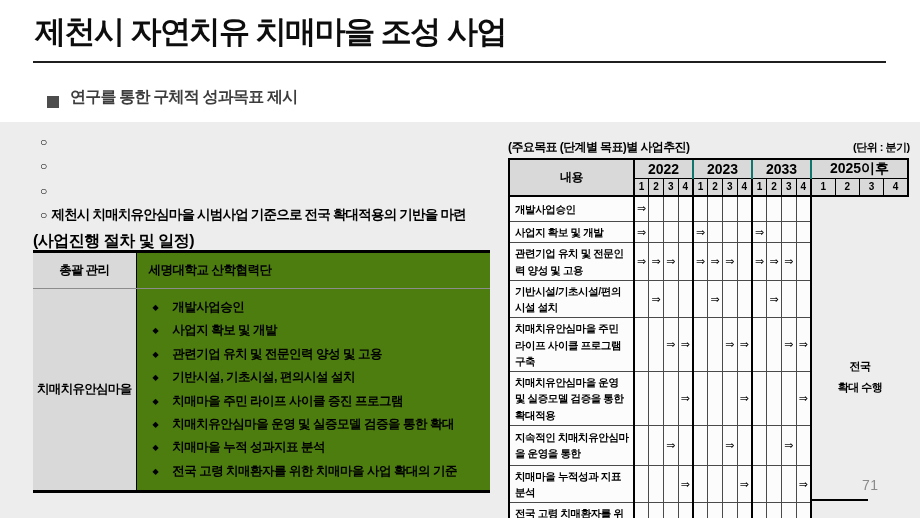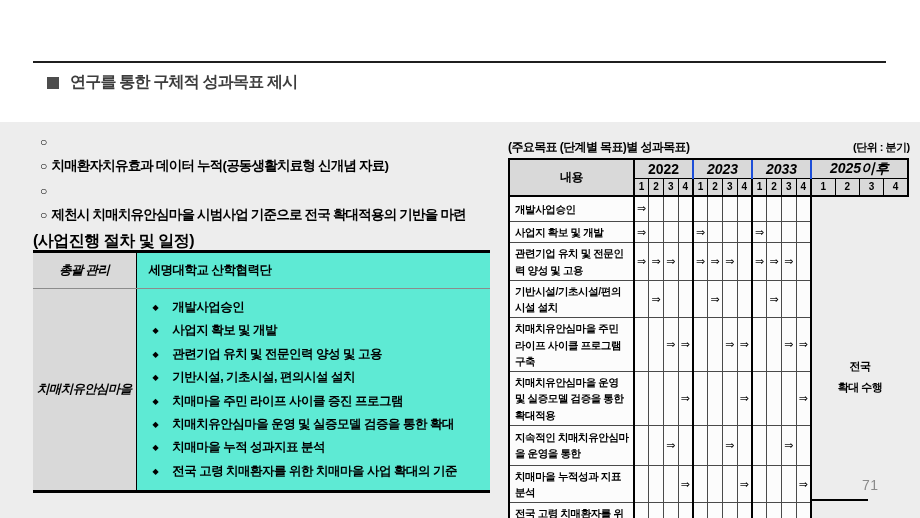--- a/index.html
+++ b/index.html
@@ -4,58 +4,58 @@
 <style>
   * { margin:0; padding:0; box-sizing:border-box; }
   html,body { width:920px; height:518px; }
   body { font-family:"Liberation Sans","DejaVu Sans",sans-serif; background:#ffffff; position:relative; overflow:hidden; }
 
   .slide { position:absolute; inset:0; background:#ffffff; }
 
   
   .title { position:absolute; left:35px; top:11px; font-size:31px; font-weight:800; color:#0d0d0d; letter-spacing:-1.5px; white-space:nowrap; }
   .title-rule { position:absolute; left:33px; top:61px; width:853px; height:2px; background:#1f1f1f; }
-  .subtitle { position:absolute; left:47px; top:72px; display:flex; align-items:center; gap:11px; }
+  .subtitle { position:absolute; left:47px; top:87px; display:flex; align-items:flex-end; gap:11px; }
   .subtitle .sq { width:12px; height:12px; background:#4d4d4d; flex:0 0 auto; }
   .subtitle .st { font-size:16px; font-weight:800; color:#3d3d3d; letter-spacing:-0.8px; white-space:nowrap; }
 
   
   .band { position:absolute; left:0; top:122px; width:920px; height:396px; background:#ededed; }
 
   
   .goals { position:absolute; left:40px; top:8px; list-style:none; }
   .goals li { display:flex; align-items:flex-start; line-height:24.4px; font-size:13.5px; font-weight:800; color:#000; letter-spacing:-0.8px; white-space:nowrap; }
   .goals li .oc { margin-right:5px; font-weight:700; font-size:12px; line-height:24.4px; }
 
   .caption { position:absolute; left:33px; top:109px; font-size:16px; font-weight:800; color:#000; letter-spacing:-0.5px; }
 
   
   .ptable { position:absolute; left:33px; top:128px; width:457px; border-collapse:collapse; table-layout:fixed;
             border-top:3px solid #000; border-bottom:3px solid #000; }
   .ptable th, .ptable td { vertical-align:middle; }
   .ptable .hdr { background:#d9d9d9; height:23px; font-size:12.5px; font-weight:800; color:#000; text-align:center; border-bottom:2px solid #000; letter-spacing:-0.5px; }
   .ptable .hdr.area { border-right:1.5px solid #000; }
-  .ptable .arealbl { background:#d9d9d9; text-align:center; font-size:12.5px; font-weight:700; letter-spacing:-0.7px; border-right:1.5px solid #000;font-style:italic; }
-  .ptable td.cnt { background:#5eead4; font-size:12.5px; font-weight:600; letter-spacing:-0.5px; padding-left:12px; }
+  .ptable .arealbl { background:#d9d9d9; text-align:center; font-size:12.5px; font-weight:700; letter-spacing:-0.7px; border-right:1.5px solid #000; }
+  .ptable td.cnt { background:#4d7c0f; font-size:12.5px; font-weight:600; letter-spacing:-0.5px; padding-left:12px; }
   .ptable tr.r1 td { height:37px; border-bottom:1.5px solid #8c8c8c; }
   .ptable tr.r2 td.cnt { padding:7px 4px 7px 16px; }
   .pitems { list-style:none; }
   .pitems li { display:flex; align-items:flex-start; line-height:23.4px; white-space:nowrap; }
   .pitems li .dm { font-size:8px; line-height:23.4px; margin-right:14px; }
 
   
   .sched-title { position:absolute; left:508px; top:17px; font-size:12px; font-weight:800; color:#000; letter-spacing:-0.6px; white-space:nowrap; }
   .sched-unit  { position:absolute; left:853px; top:18px; font-size:11px; font-weight:800; color:#000; letter-spacing:-0.5px; white-space:nowrap; }
 
   .stable { position:absolute; left:508px; top:36px; border-collapse:collapse; table-layout:fixed; }
   .stable th, .stable td { overflow:hidden; }
   .stable th { background:#d9d9d9; font-weight:800; color:#000; text-align:center; border:1px solid #000; }
   .stable th.lh { font-size:12px; letter-spacing:-0.5px; border-left:2px solid #000; border-top:2px solid #000; border-right:2px solid #000; border-bottom:2px solid #000; }
   .stable th.yh { font-size:14px; height:17px; border-top:2px solid #000; }
-  .stable th.yh.gb { border-left:2px solid #1d4ed8;font-style:italic; }
+  .stable th.yh.gb { border-left:2px solid #0f766e; }
   .stable th.yh.lastcol { border-right:2px solid #000; }
   .stable th.qh { font-size:10px; height:17px; border-bottom:2px solid #000; }
   .stable th.qh.gb { border-left:2px solid #000; }
   .stable th.qh.lastcol { border-right:2px solid #000; }
   .stable td.lbl { background:#fcfcfc; font-size:10.5px; font-weight:600; color:#000; letter-spacing:-0.4px; line-height:1.55;
                    padding:2px 3px 2px 5px; text-align:left; vertical-align:middle;
                    border-left:2px solid #000; border-right:2px solid #000; border-bottom:1px solid #4a4a4a; }
   .stable td.qc { background:#fcfcfc; text-align:center; vertical-align:middle; font-size:11px; color:#111;
                   border:1px solid #4a4a4a; }
   .stable td.qc.gb { border-left:2px solid #000; }
@@ -65,36 +65,36 @@
                       font-size:11px; font-weight:800; color:#000; line-height:1.9; letter-spacing:-0.5px; }
   .bottom-seg { position:absolute; left:810px; top:377px; width:58px; height:2px; background:#000; }
 
   .pageno { position:absolute; left:862px; top:477px; font-size:14px; color:#8a8a8a; letter-spacing:0.5px; }
 </style>
 </head>
 <body>
 
 <div class="slide">
 
+  <div class="title">제천시 자연치유 치매마을 조성 사업</div>
   <div class="title-rule"></div>
 
   <div class="subtitle">
     <span class="sq"></span>
     <span class="st">연구를 통한 구체적 성과목표 제시</span>
   </div>
 
   <div class="band">
 
     <ul class="goals" id="goal-list">
         <li>
           <span class="oc">○</span>
         </li>
         <li>
           <span class="oc">○</span>
-          <span>치매환자치유효과 데이터 누적(공동생활치료형 신개념 자료)</span>
         </li>
         <li>
           <span class="oc">○</span>
         </li>
         <li>
           <span class="oc">○</span>
           <span>제천시 치매치유안심마을 시범사업 기준으로 전국 확대적용의 기반을 마련</span>
         </li>
       </ul>
 
@@ -145,21 +145,21 @@
                 <li>
                   <span class="dm">◆</span>
                   <span>전국 고령 치매환자를 위한 치매마을 사업 확대의 기준</span>
                 </li>
               </ul>
         </td>
       </tr>
     </tbody>
       </table>
 
-    <div class="sched-title">(주요목표 (단계별 목표)별 성과목표)</div>
+    <div class="sched-title">(주요목표 (단계별 목표)별 사업추진)</div>
     <div class="sched-unit">(단위 : 분기)</div>
 
     <table class="stable" id="sched-table">
         <colgroup>
           <col style="width: 125px;">
           <col style="width: 14.75px;">
           <col style="width: 14.75px;">
           <col style="width: 14.75px;">
           <col style="width: 14.75px;">
           <col style="width: 14.75px;">

